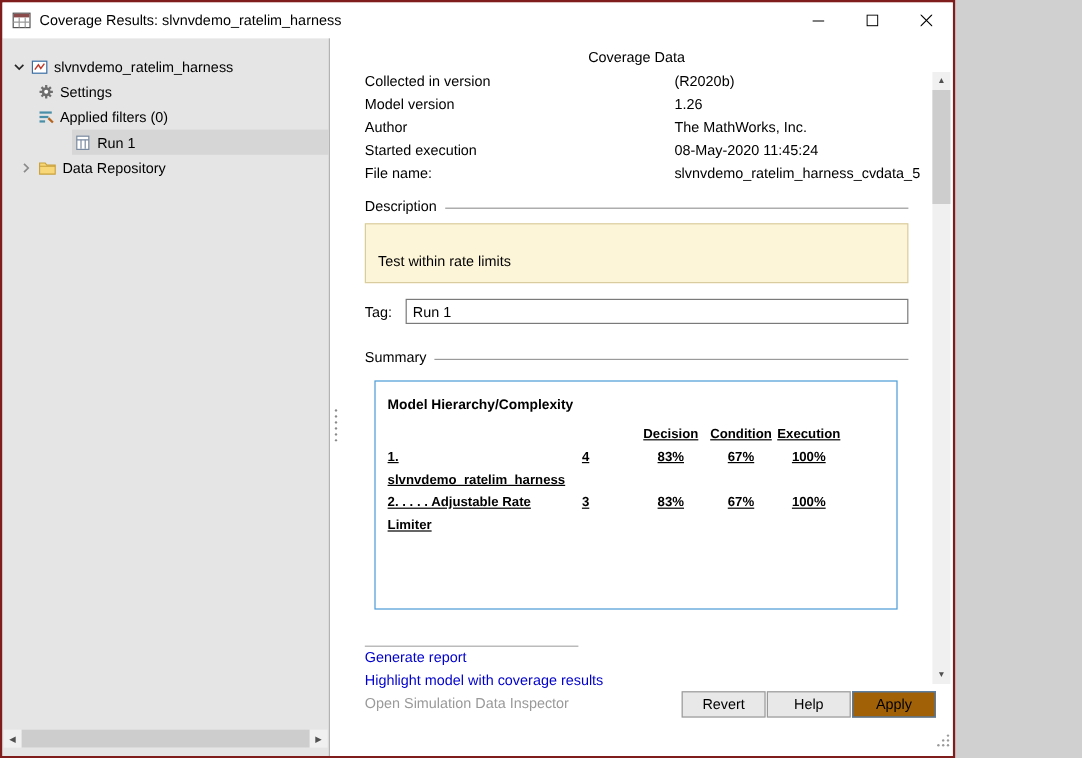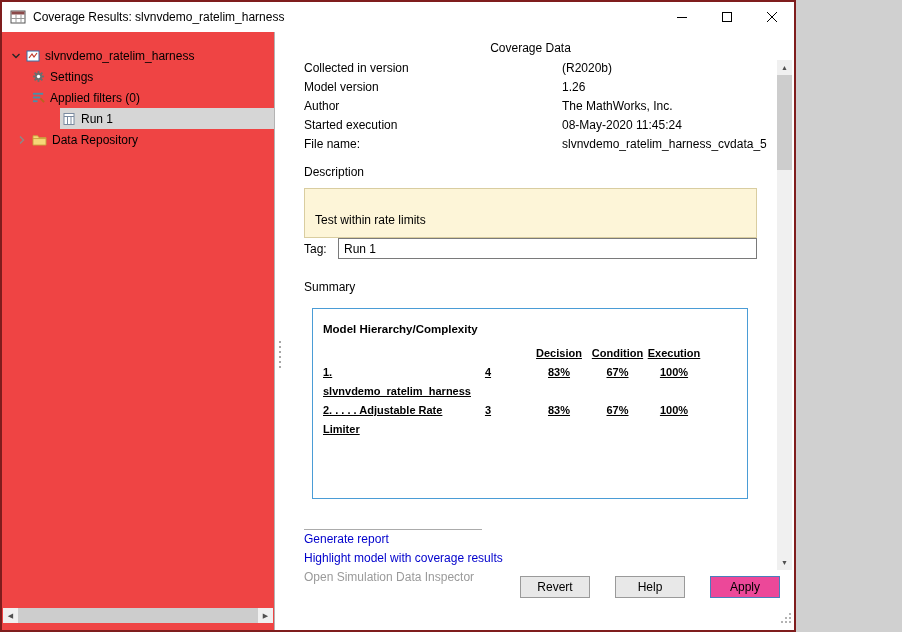--- a/index.html
+++ b/index.html
@@ -8,21 +8,21 @@
 
   
   .titlebar { height:30px; display:flex; align-items:center; padding-left:8px; background:#fff; }
   .app-icon { width:16px; height:16px; margin-right:7px; flex:none; }
   .title-text { font-size:12px; color:#000; white-space:nowrap; }
   .win-controls { margin-left:auto; display:flex; height:30px; }
   .win-btn { width:45px; height:30px; display:flex; align-items:center; justify-content:center; cursor:default; }
 
   
   .body { position:absolute; top:30px; left:0; right:0; bottom:0; display:flex; }
-  .left-panel { width:273px; border-right:1px solid #b3b3b3; position:relative; background:#ef4444; flex:none; }
+  .left-panel { width:273px; border-right:1px solid #b3b3b3; position:relative; background:#e5e5e5; flex:none; }
   .right-panel { flex:1; position:relative; background:#fff; }
 
   
   .tree { padding-top:13px; font-size:12px; color:#000; }
   .tree-row { height:21px; display:flex; align-items:center; }
   .ind0 { width:6px; flex:none; } .ind1 { width:12px; flex:none; } .ind2 { width:42px; flex:none; }
   .chev { width:16px; flex:none; display:flex; justify-content:center; align-items:center; }
   .row-main { flex:1; height:100%; display:flex; align-items:center; gap:5px; padding-left:2px; }
   .row-main.selected { background:#d6d6d6; }
   .t-icon { flex:none; display:flex; }
@@ -34,41 +34,41 @@
   .sbtn { flex:none; width:15px; height:15px; display:flex; align-items:center; justify-content:center; font-size:7px; color:#505050; }
   .h-thumb { flex:1; background:#cdcdcd; }
   .v-thumb { height:95px; background:#cdcdcd; }
   .v-track { flex:1; }
 
   
   .rp-content { position:absolute; top:0; left:0; right:20px; bottom:60px; padding:9px 17px 0 29px; font-size:12px; color:#000; }
   .sec-head { font-weight:normal; margin-bottom:4px;text-align:center; }
   .field-row { display:flex; line-height:19px; }
   .f-label { width:258px; flex:none; }
-  .sec-line { display:flex; align-items:flex-start; margin-top:11px;flex-direction:column; }
+  .sec-line { display:flex; align-items:center; margin-top:11px; }
   .sec-line .rule { flex:1; height:1px; background:#9a9a9a; margin-left:7px; margin-top:2px; }
   .desc-box { margin-top:7px; border:1px solid #d9cda0; background:#fdf5d8; height:35px; padding:24px 10px; }
-  .tag-row { display:flex; align-items:center; }
+  .tag-row { margin-top:13px; display:flex; align-items:center; }
   .tag-label { width:34px; flex:none; }
   .tag-input { flex:1; height:21px; border:1px solid #7a7a7a; font-family:inherit; font-size:12px; padding:0 5px; background:#fff; }
   .summary-head { margin-top:21px; }
   .summary-box { margin:12px 9px 0 8px; border:1px solid #4a9cd6; height:191px; padding:14px 0 0 10px; background:#fff; }
   .sb-title { font-weight:bold; font-size:11.5px; margin-bottom:9px; }
   .sb-grid { display:grid; grid-template-columns:150px 30px 25px 62px 55px 58px; font-size:11px; font-weight:bold;text-decoration:underline; }
   .sb-grid > span { line-height:19px; }
   .cc { text-align:center; }
   .sep { margin-top:30px; width:178px; height:1px; background:#ababab; }
   .links { margin-top:0; }
   .link { line-height:19px; color:#0000cc; cursor:pointer; width:fit-content; }
   .link.disabled { color:#9a9a9a; cursor:default; }
 
   
-  .btn-row { position:absolute; right:14px; bottom:32px; display:flex; gap:25px; }
+  .btn-row { position:absolute; right:14px; bottom:32px; display:flex; gap:1px; }
   .btn { width:70px; height:22px; background:#e8e8e8; border:1px solid #9a9a9a; font-size:12px; display:flex; align-items:center; justify-content:center; cursor:default; }
-  .btn.default { border-color:#4a7ebb; background:#ec4899;text-align:center; }
+  .btn.default { border-color:#4a7ebb; background:#a16207;text-align:center; }
 
   .splitter { position:absolute; left:276px; top:338px; width:4px; height:28px; }
   .grip { position:absolute; right:2px; bottom:2px; }
 </style>
 </head>
 <body>
 
 <div class="window">
 
   <div class="titlebar">

